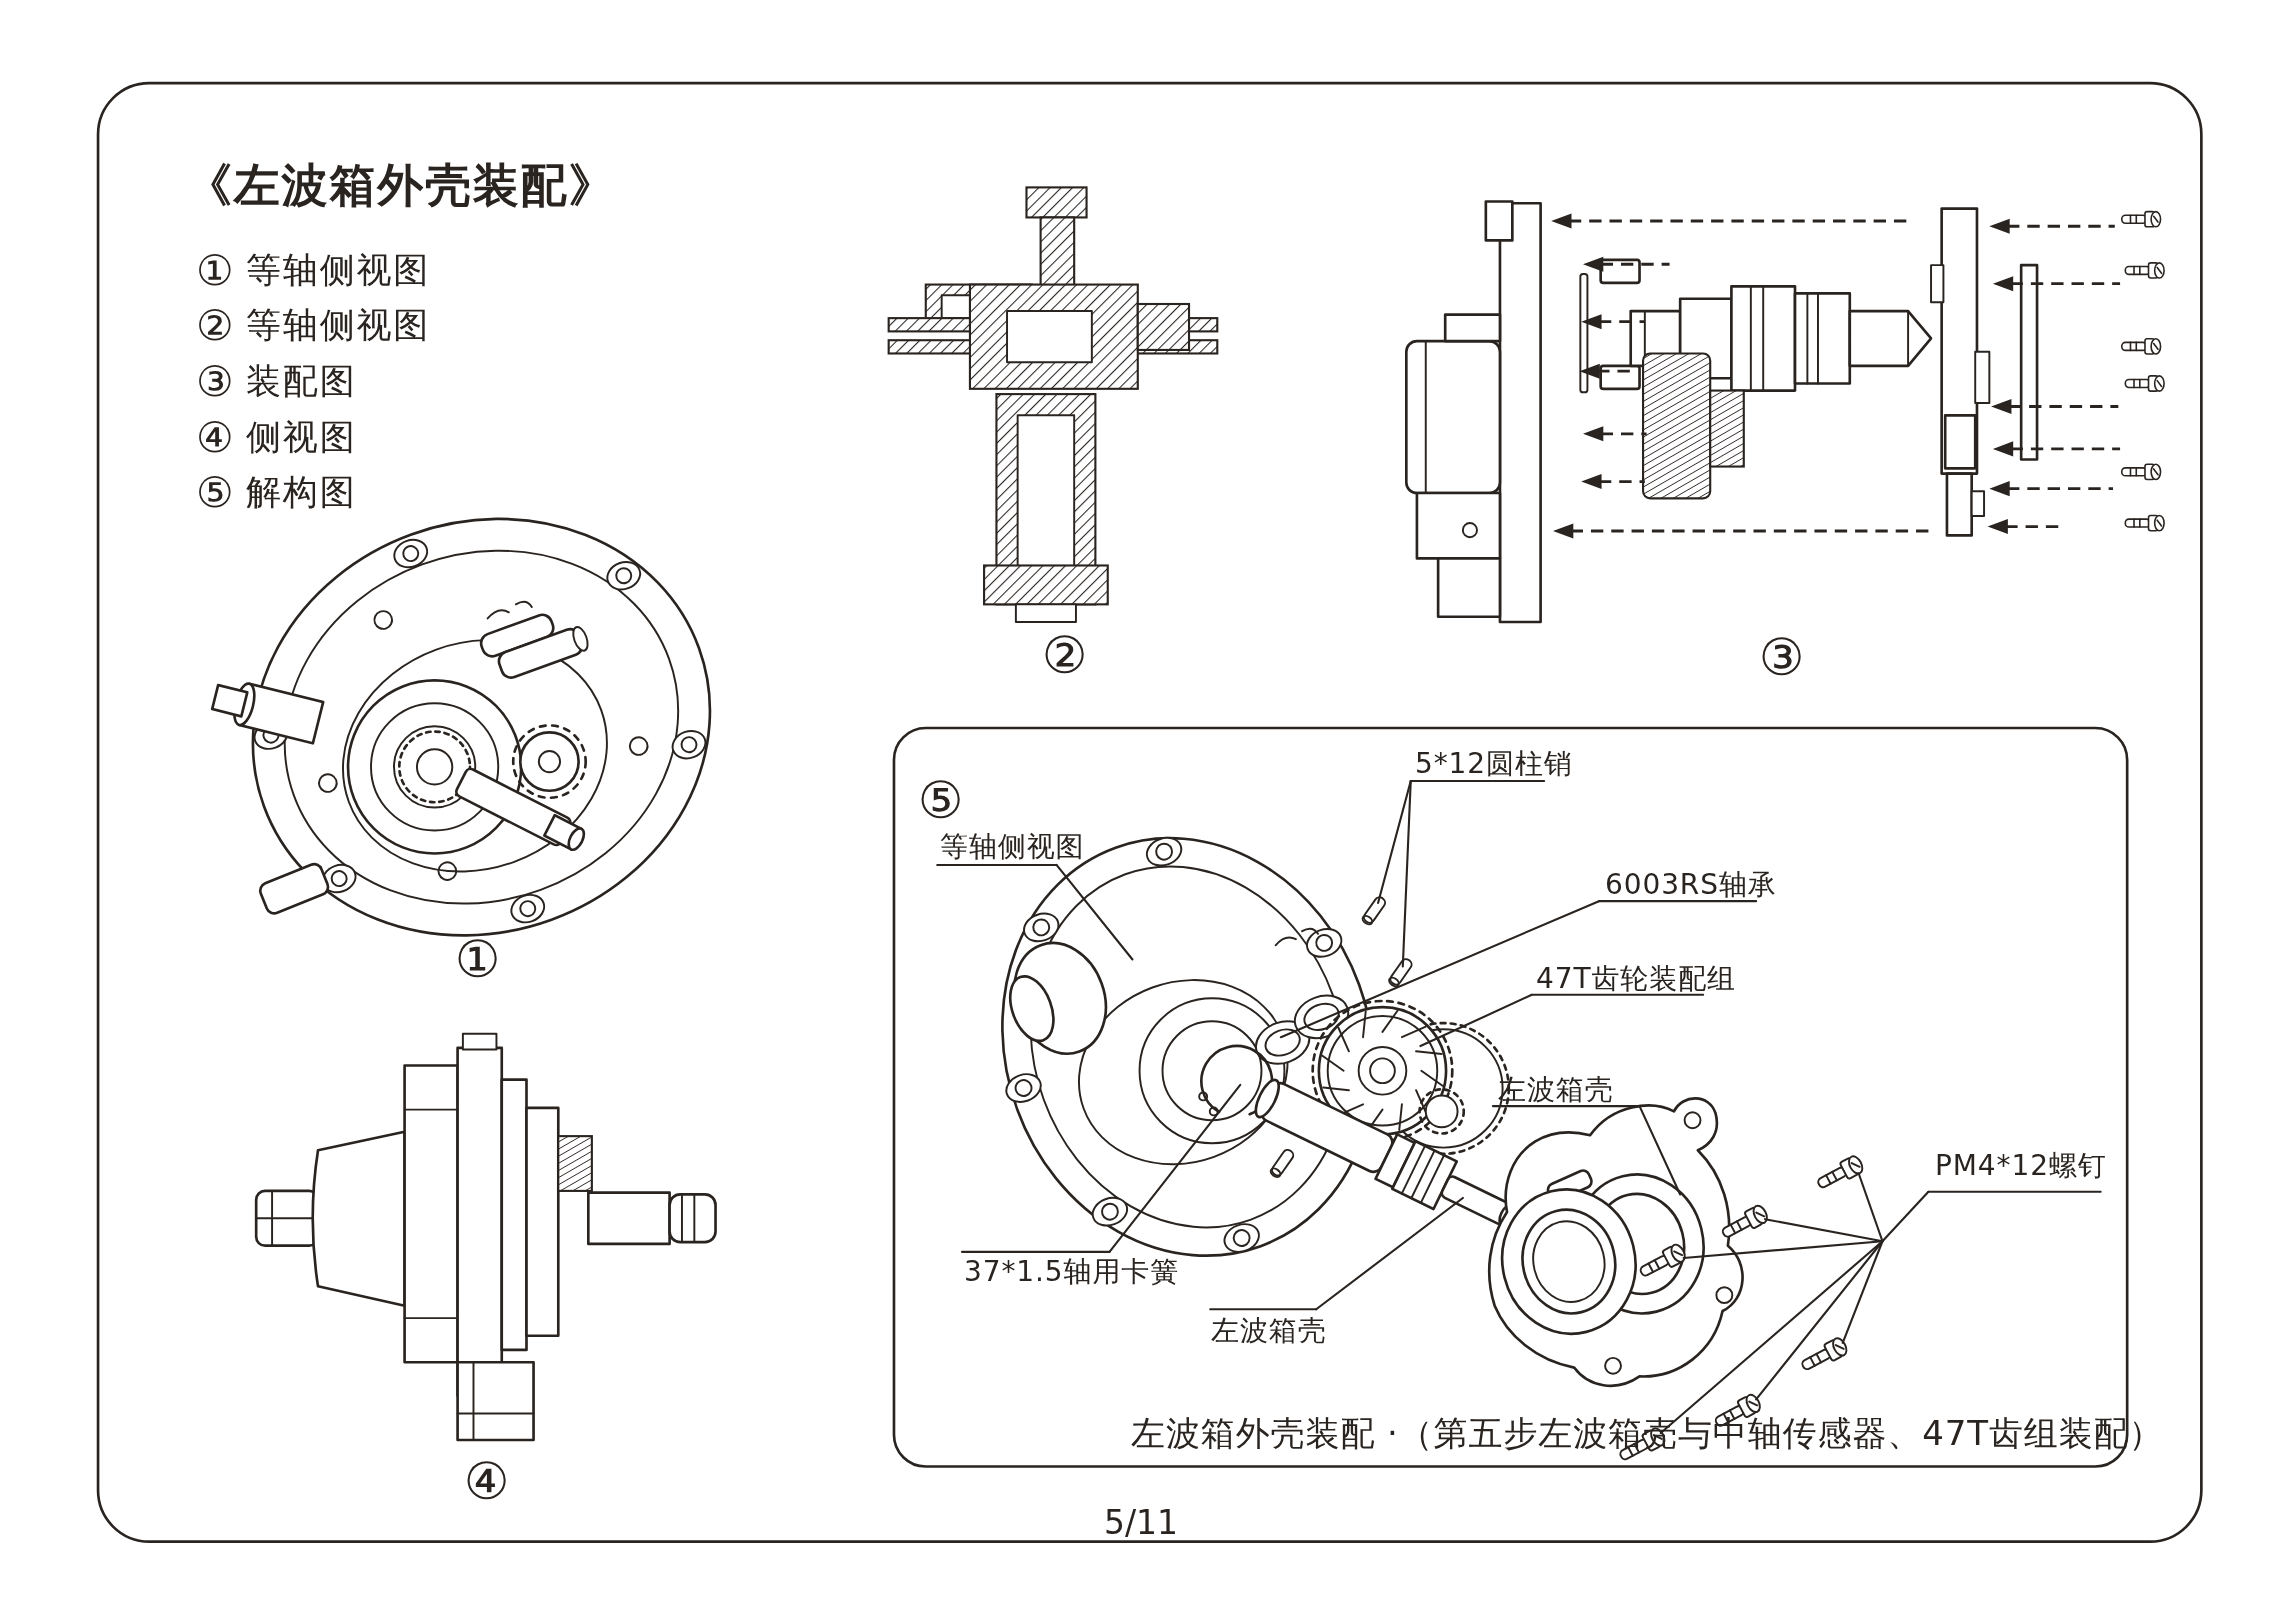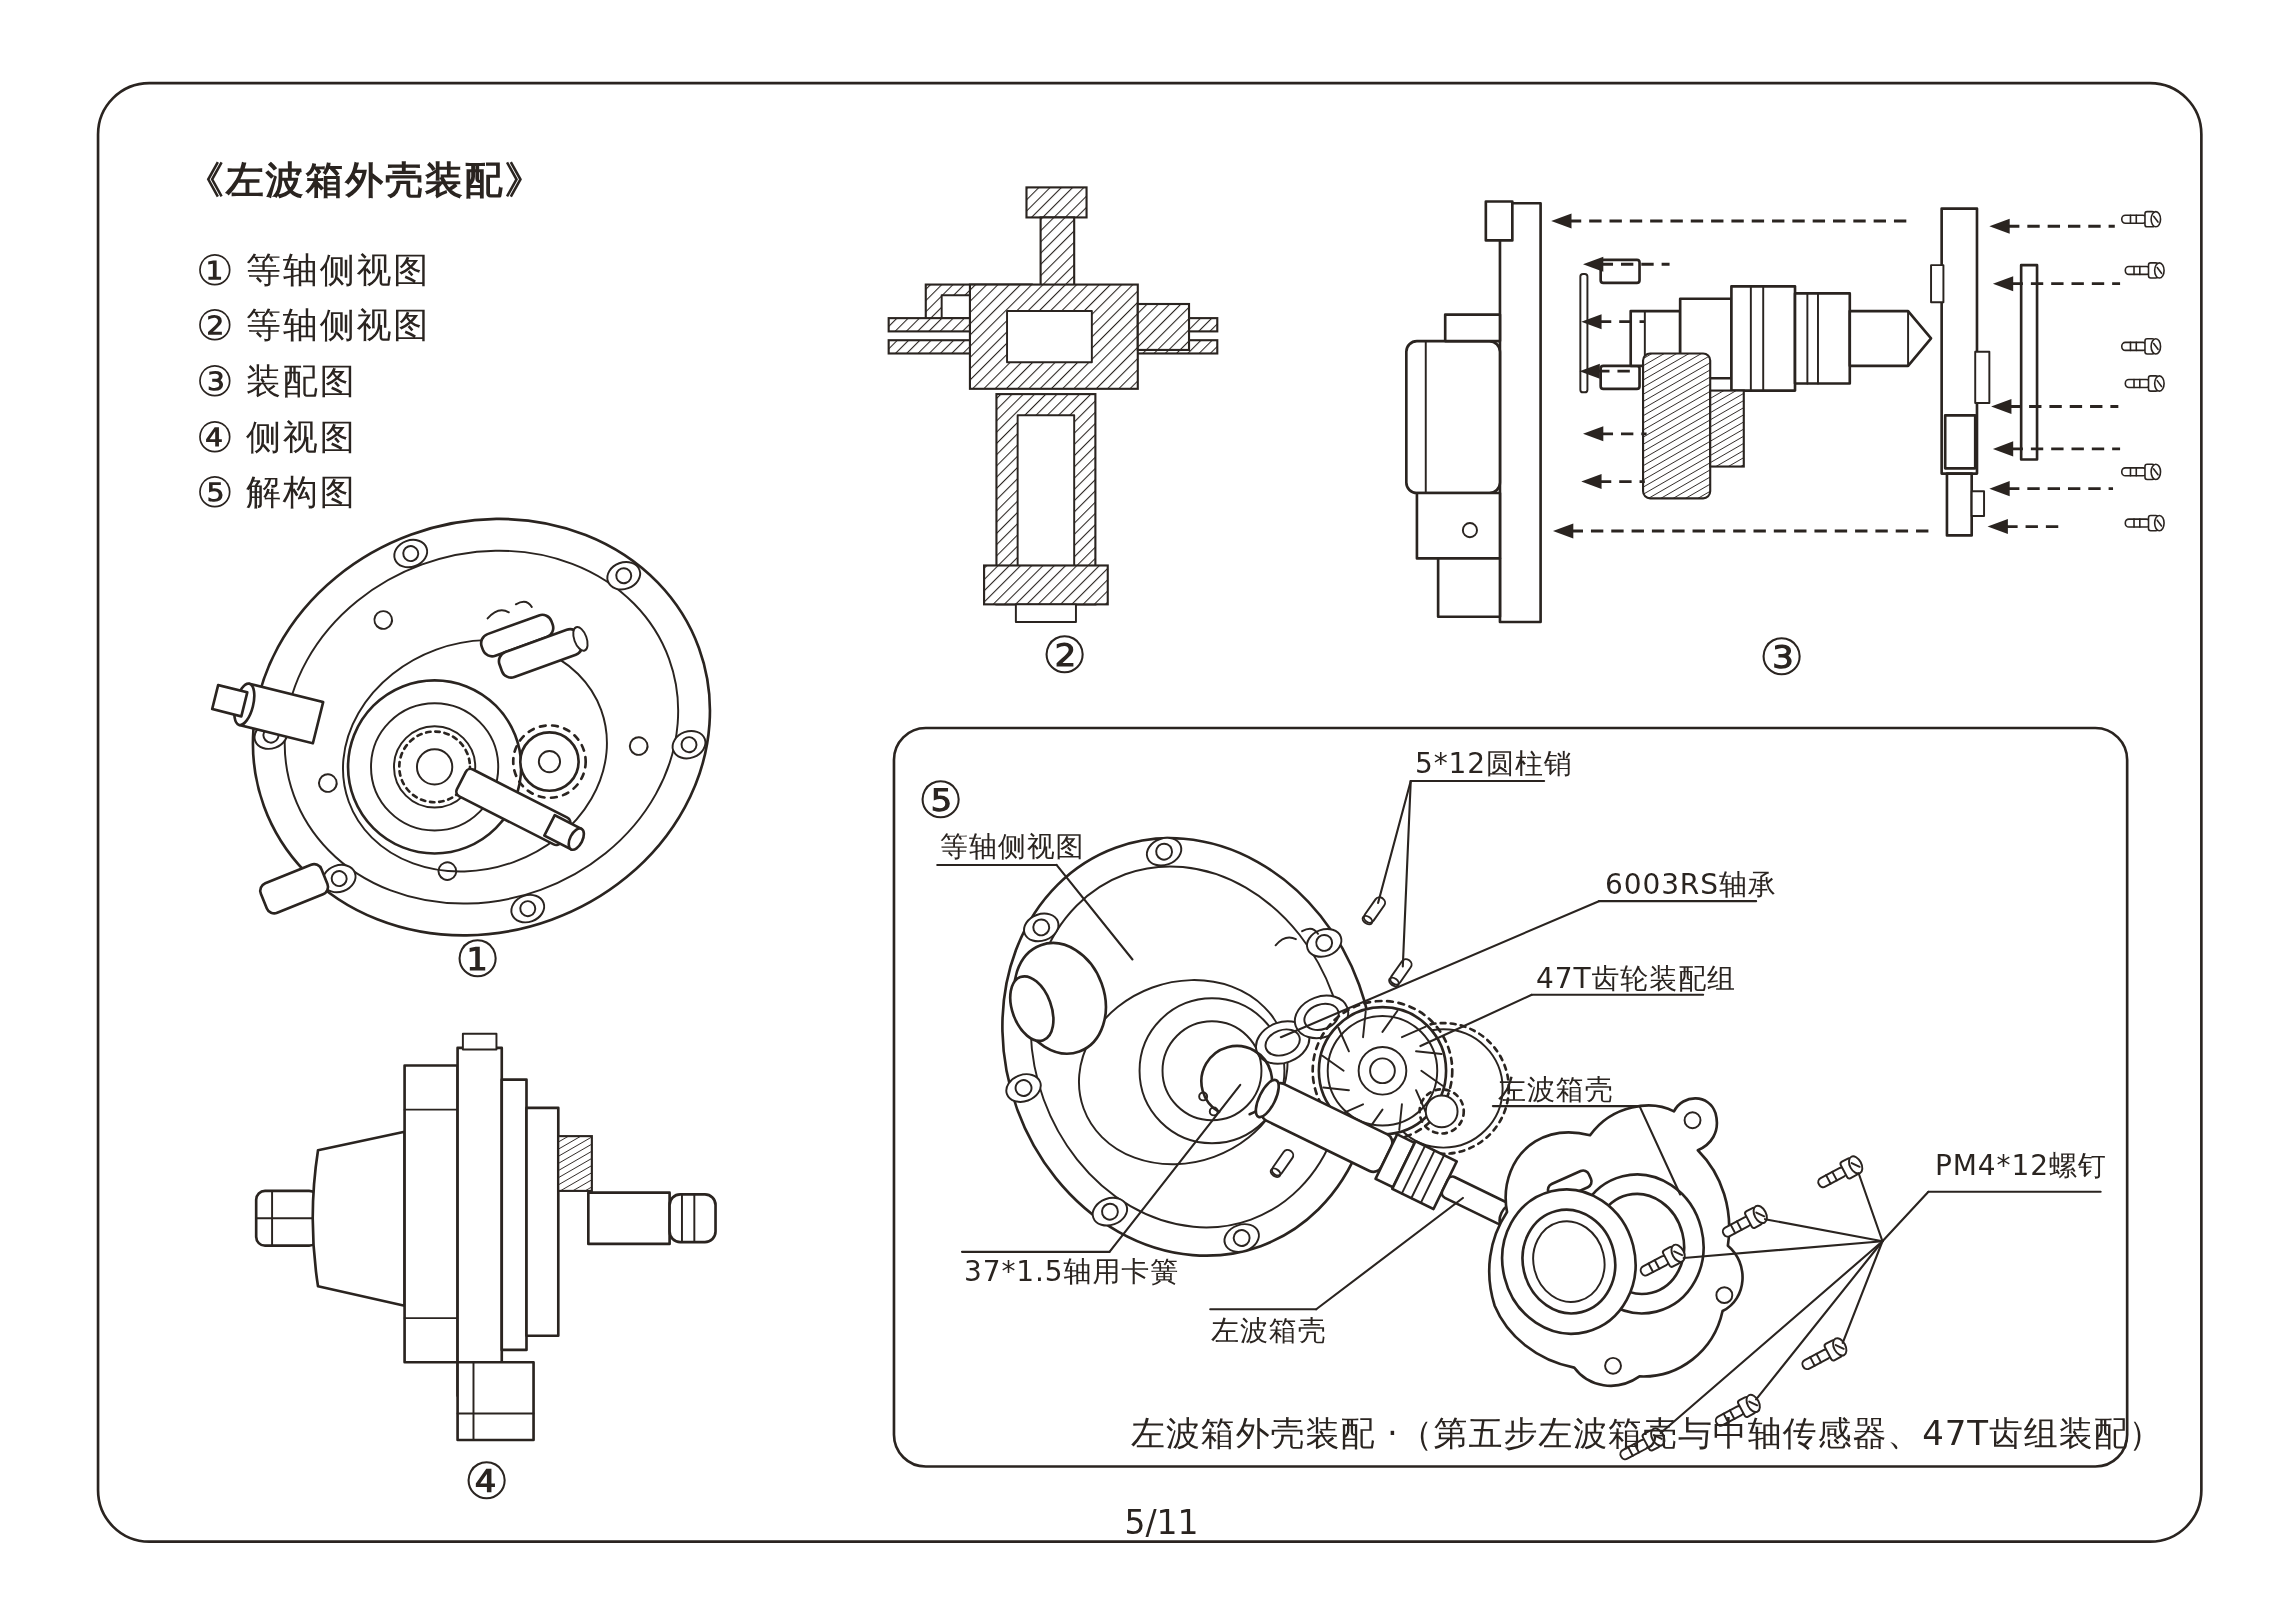--- a/index.html
+++ b/index.html
@@ -1,27 +1,27 @@
 <!DOCTYPE html>
 <html style="font-size:14px"><head>
 <meta charset="utf-8">
 <style>
   html,body{margin:0;padding:0;background:#e8e8e8}
   .page{position:relative;width:2295px;height:1623px;background:#ffffff;
         font-family:"DejaVu Sans",sans-serif;color:#2a2420;overflow:hidden}
   .art{position:absolute;left:0;top:0;width:2295px;height:1623px}
   .t{position:absolute;white-space:nowrap;line-height:1.15}
-  .title{font-size:38px;font-weight:bold;letter-spacing:1.8px}
+  .title{font-size:46px;font-weight:bold;letter-spacing:1.8px}
   .tocrow{position:absolute;left:196px;height:49px;display:flex;align-items:center;gap:12.4px}
   .tocnum{font-size:42px}
   .toclab{font-size:35px;letter-spacing:1.8px}
   .marker{position:absolute;width:57px;text-align:center;font-size:51px}
   .callout{font-size:28px;letter-spacing:0.9px}
   .caption{font-size:34px;letter-spacing:0.9px;text-align:right}
-  .pageno{font-size:33px;text-align:center}
+  .pageno{font-size:33px;}
   
   .ln{stroke:#2a2420;fill:none;stroke-width:3;stroke-linecap:round;stroke-linejoin:round}
   .ln2{stroke:#2a2420;fill:none;stroke-width:2.2;stroke-linecap:round;stroke-linejoin:round}
   .lnw{stroke:#2a2420;fill:#ffffff;stroke-width:3;stroke-linejoin:round}
   .lnw2{stroke:#2a2420;fill:#ffffff;stroke-width:2.2;stroke-linejoin:round}
   .hx{stroke:#2a2420;stroke-width:2.4;fill:url(#h1)}
   .hx2{stroke:#2a2420;stroke-width:2.4;fill:url(#h2)}
   .fillink{fill:#2a2420;stroke:none}
   .dsh{stroke:#2a2420;fill:none;stroke-width:3.2;stroke-dasharray:14 9}
   .ld{stroke:#2a2420;fill:none;stroke-width:2.4;stroke-linecap:round}

